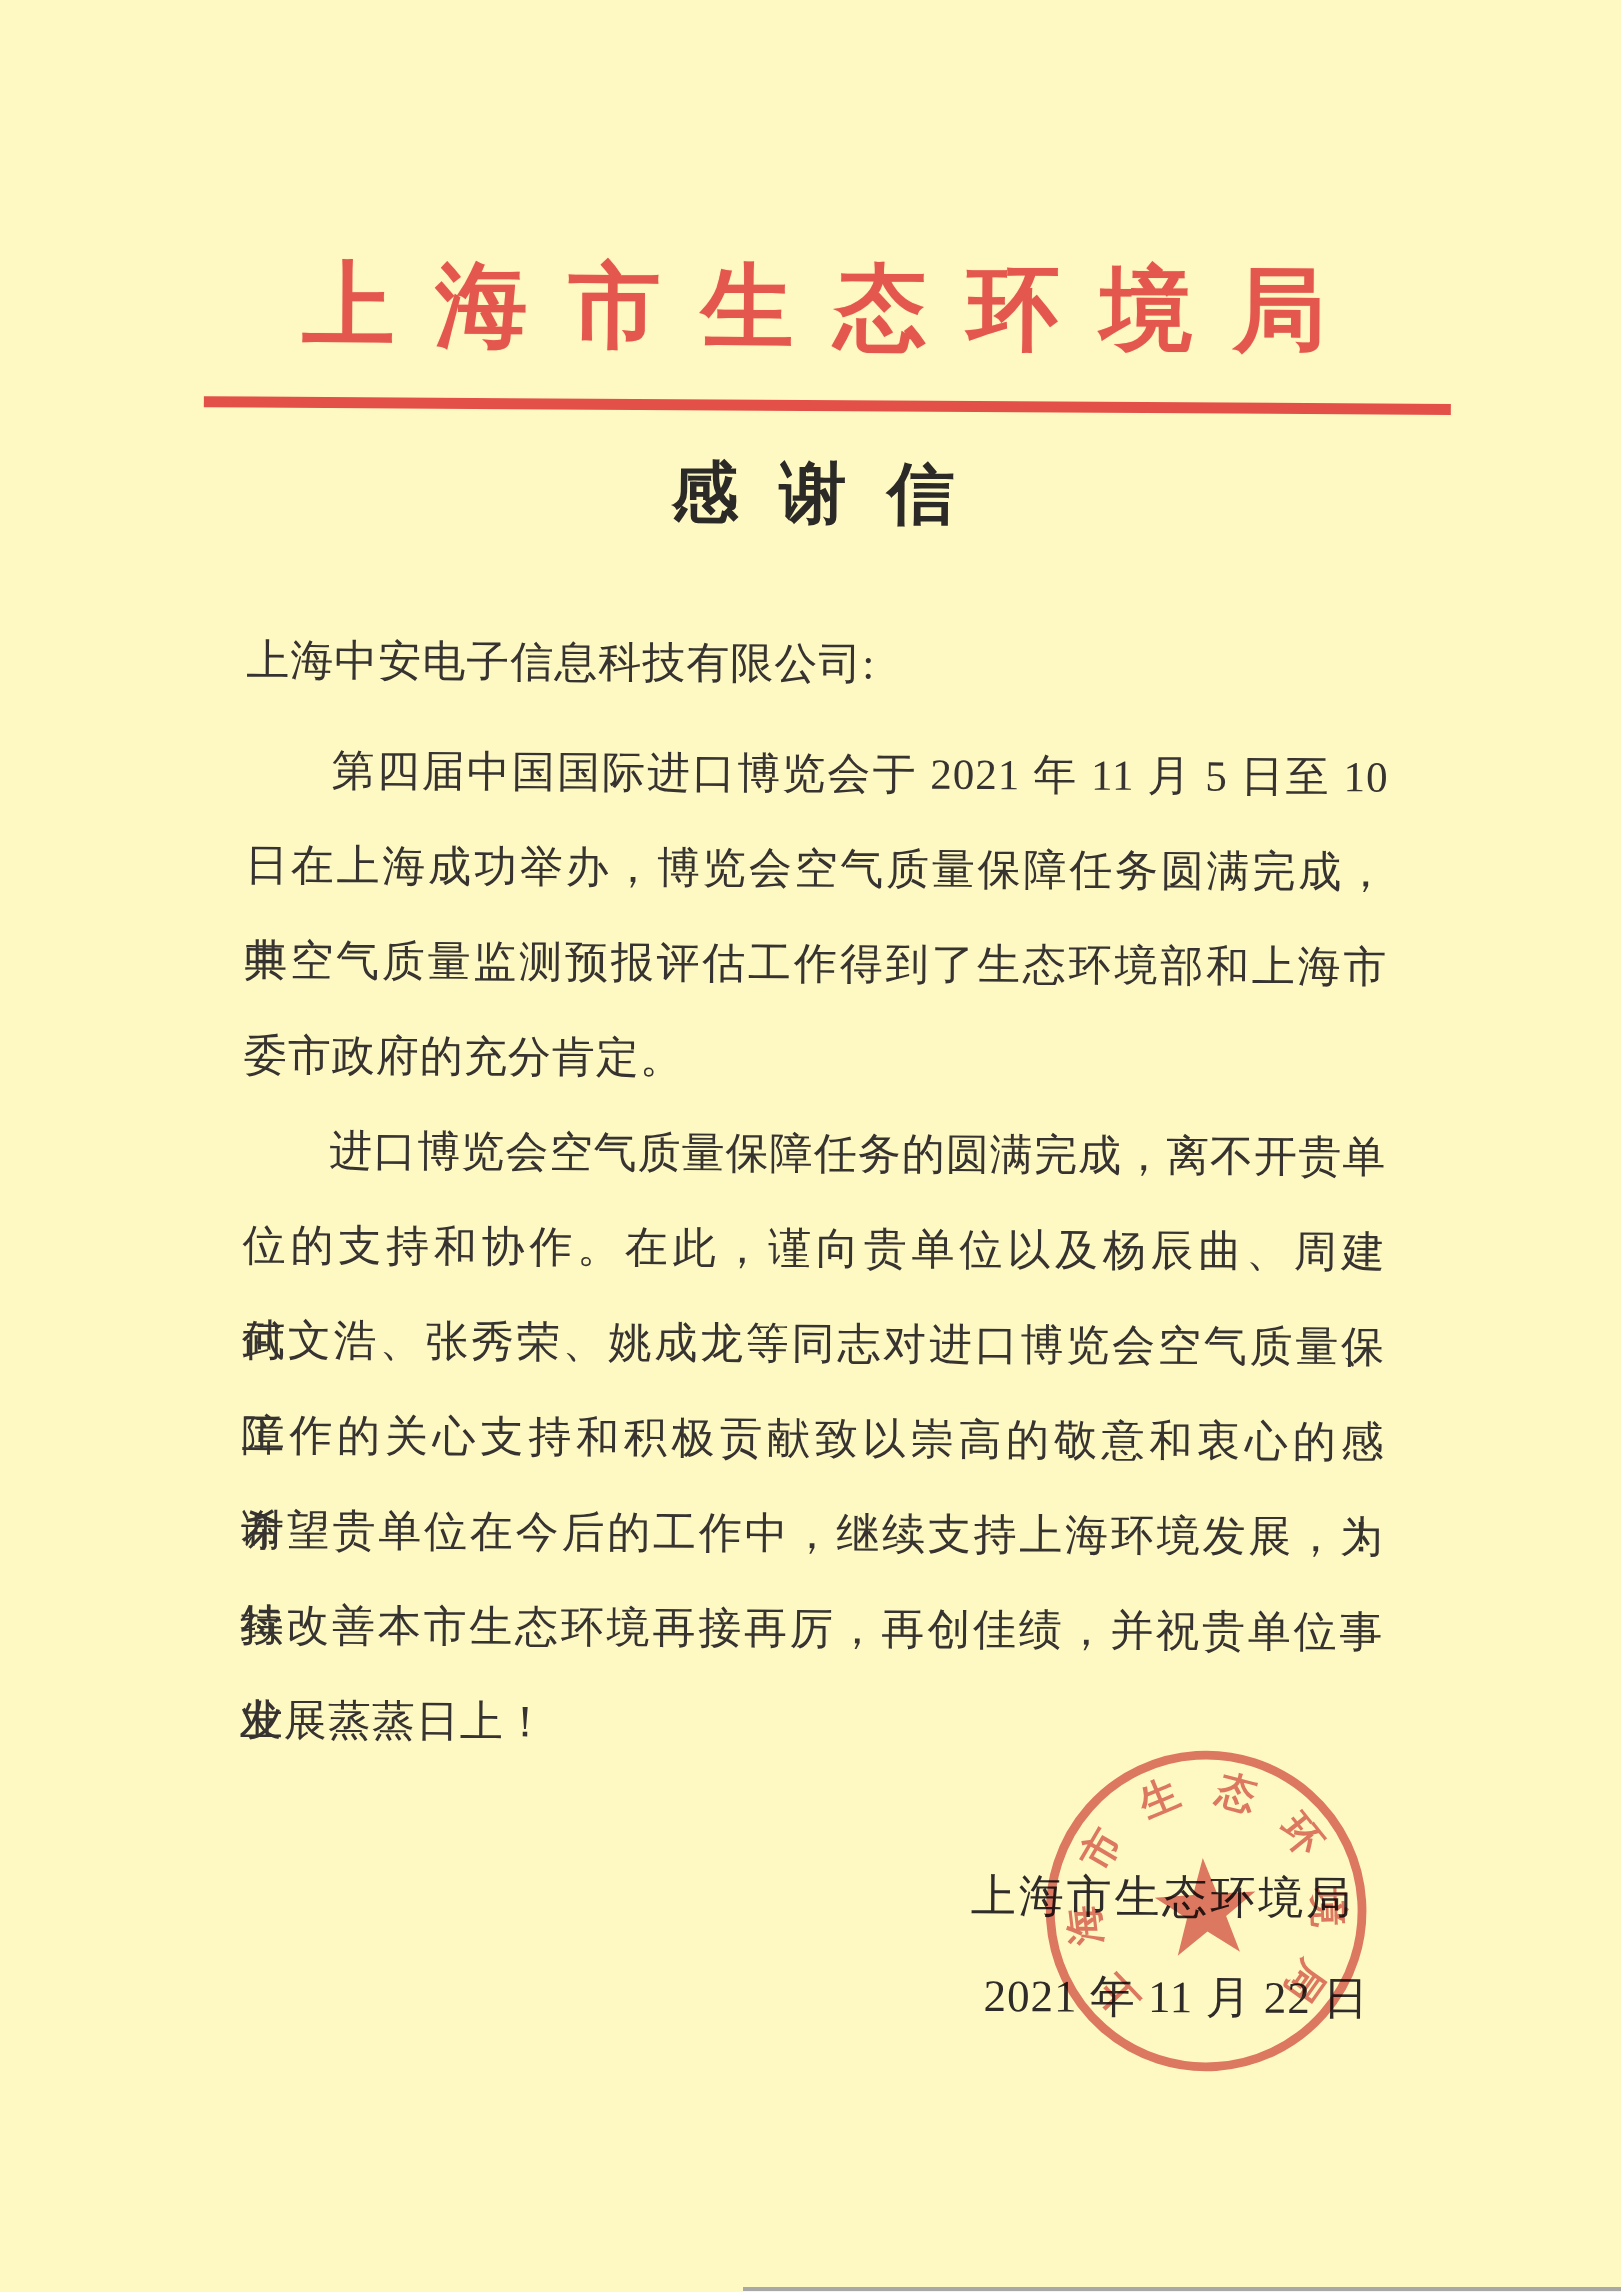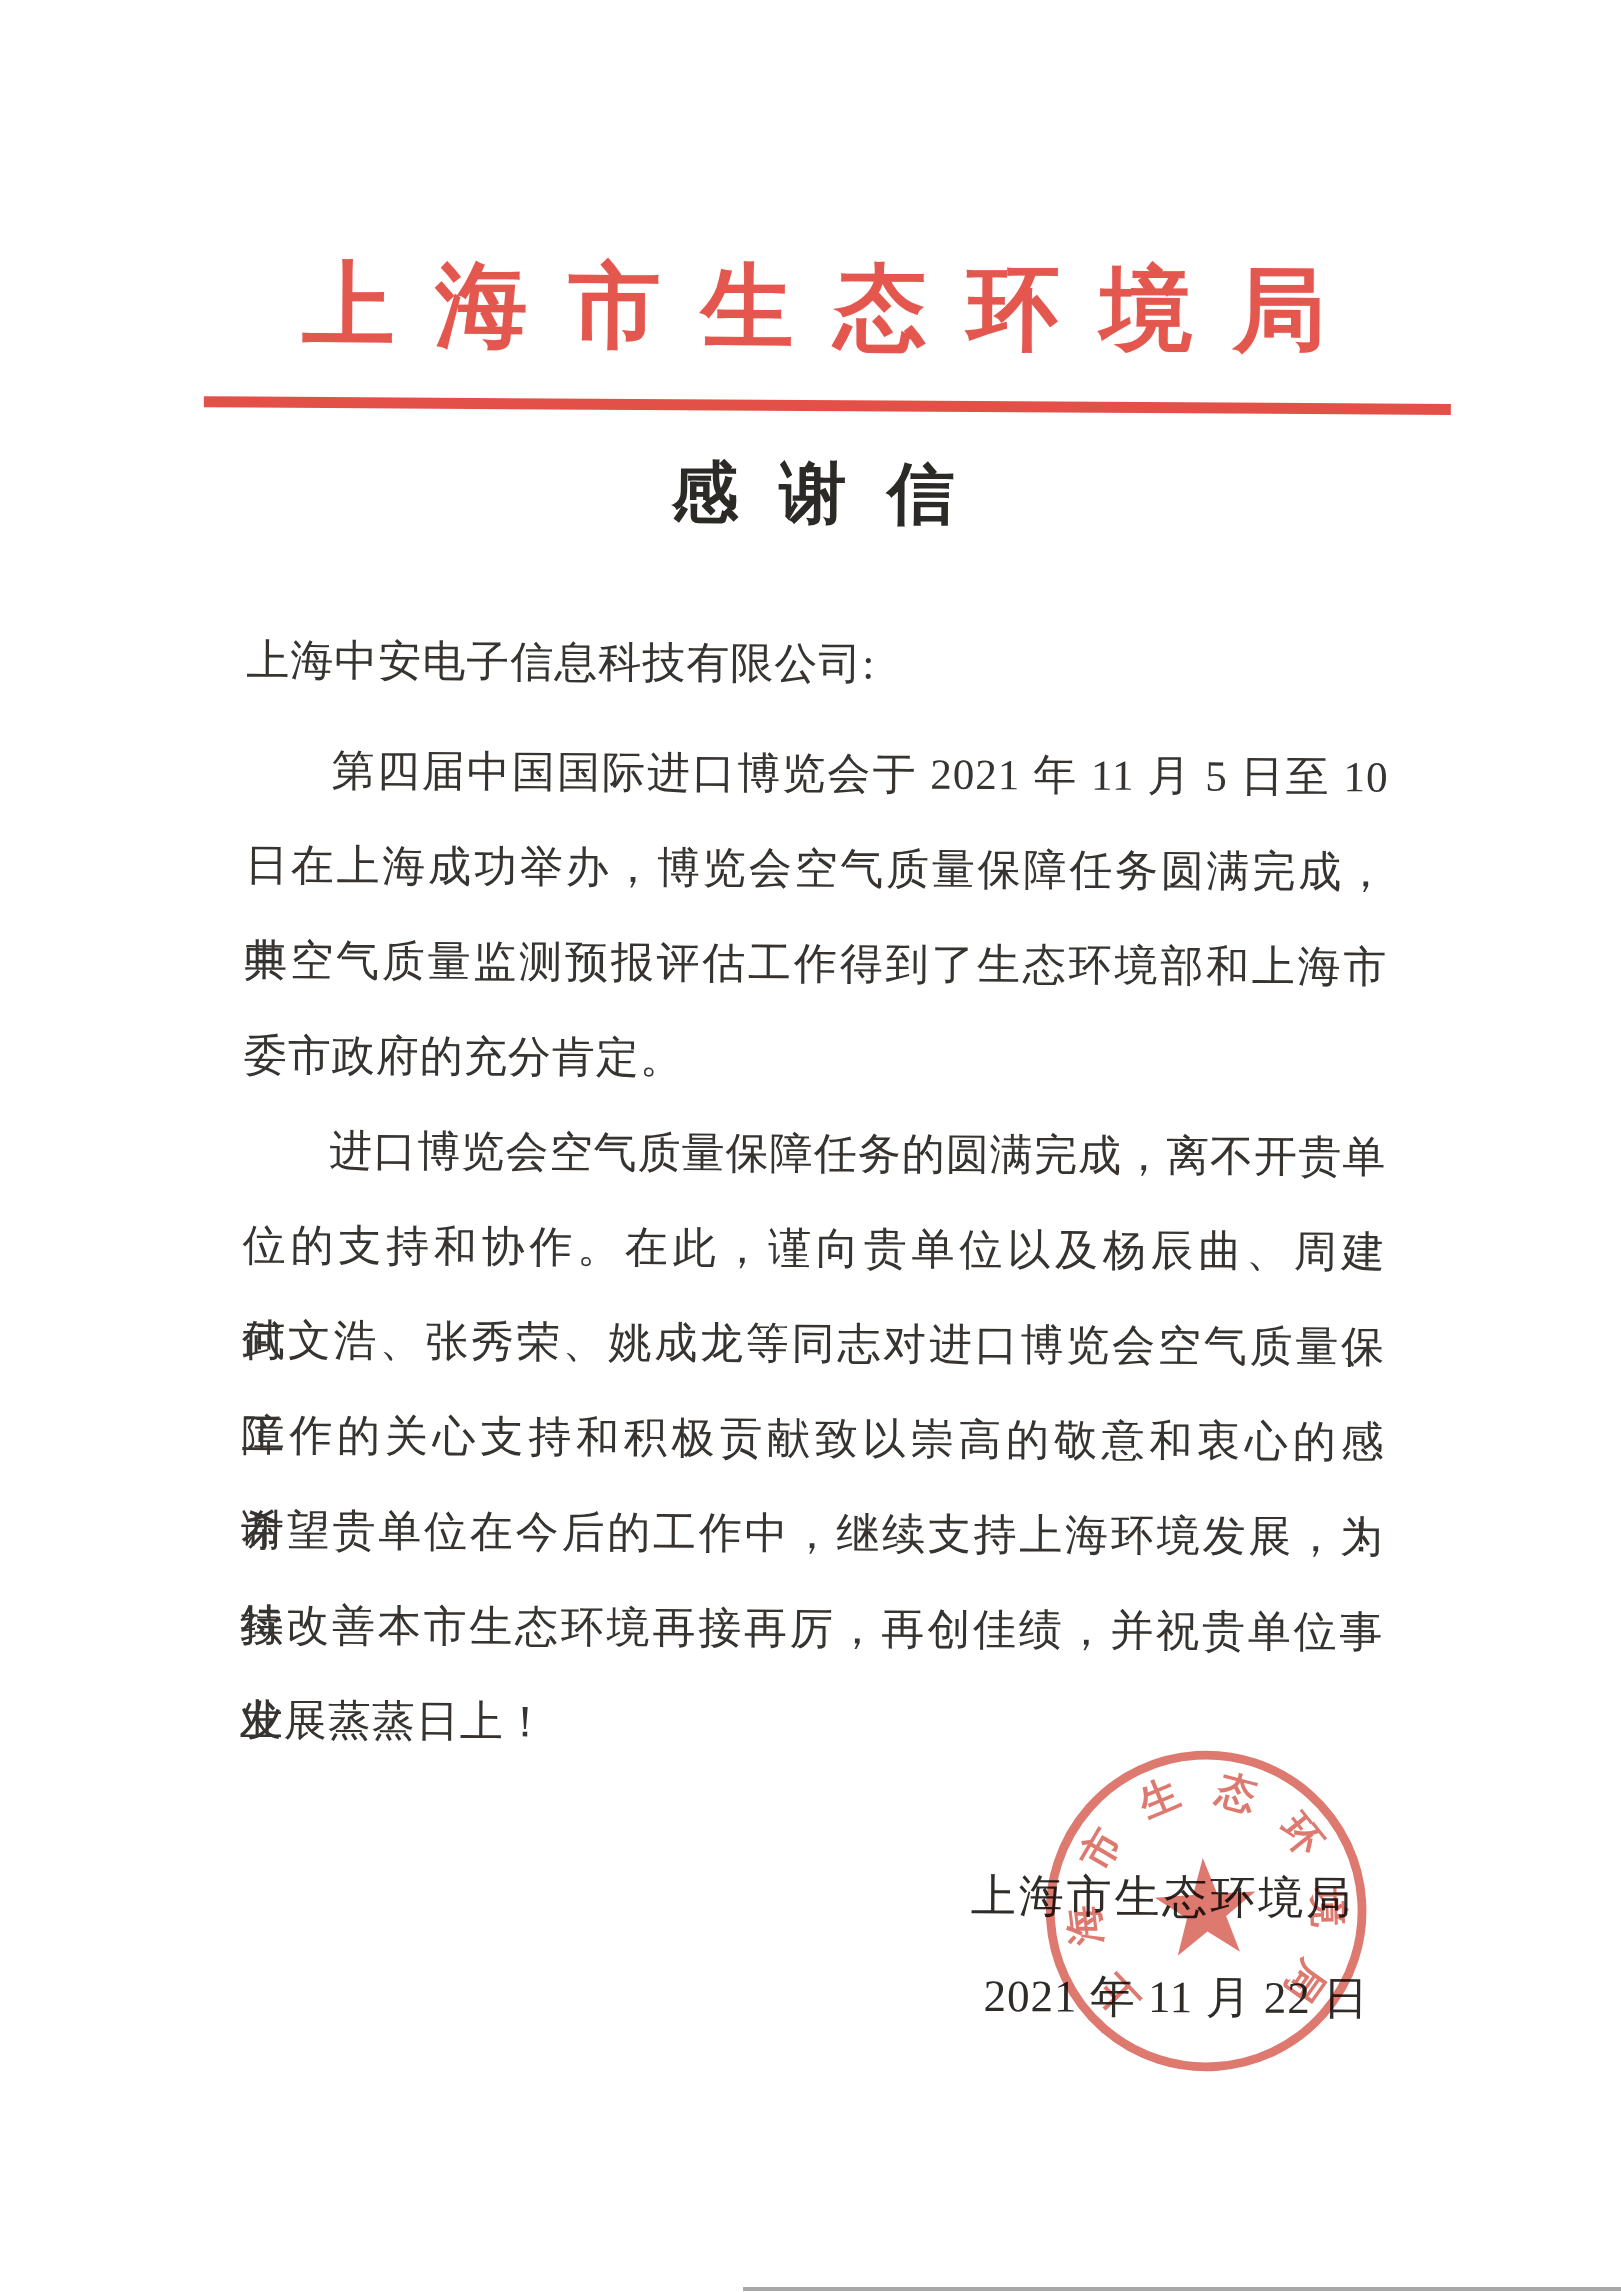--- a/index.html
+++ b/index.html
@@ -1,19 +1,19 @@
 <!DOCTYPE html>
 <html><head>
 <meta charset="utf-8">
 <style>
   html,body{margin:0;padding:0;background:#e9e9e9;}
   .page{
     position:relative;
     width:1621px;height:2293px;
-    background:#ffffff;
+    background:#fef9c3;
     overflow:hidden;
     font-family:"Liberation Serif","DejaVu Serif",serif;
   }
   .sheet-content{
     position:absolute;inset:0;
     transform:rotate(0.35deg);
     transform-origin:50% 38%;
   }
   
   .agency-header{

